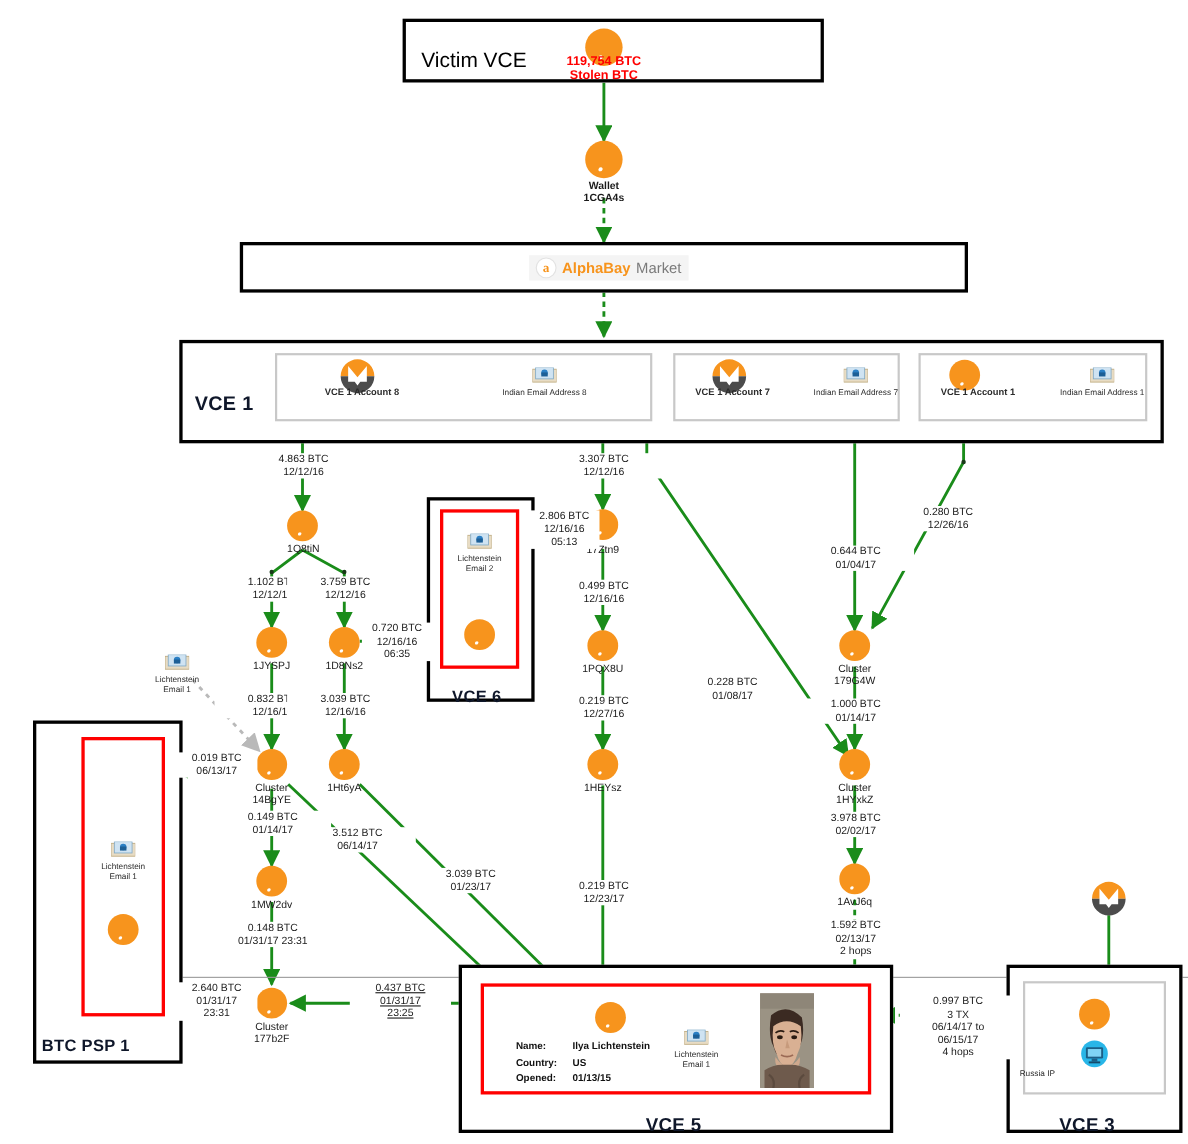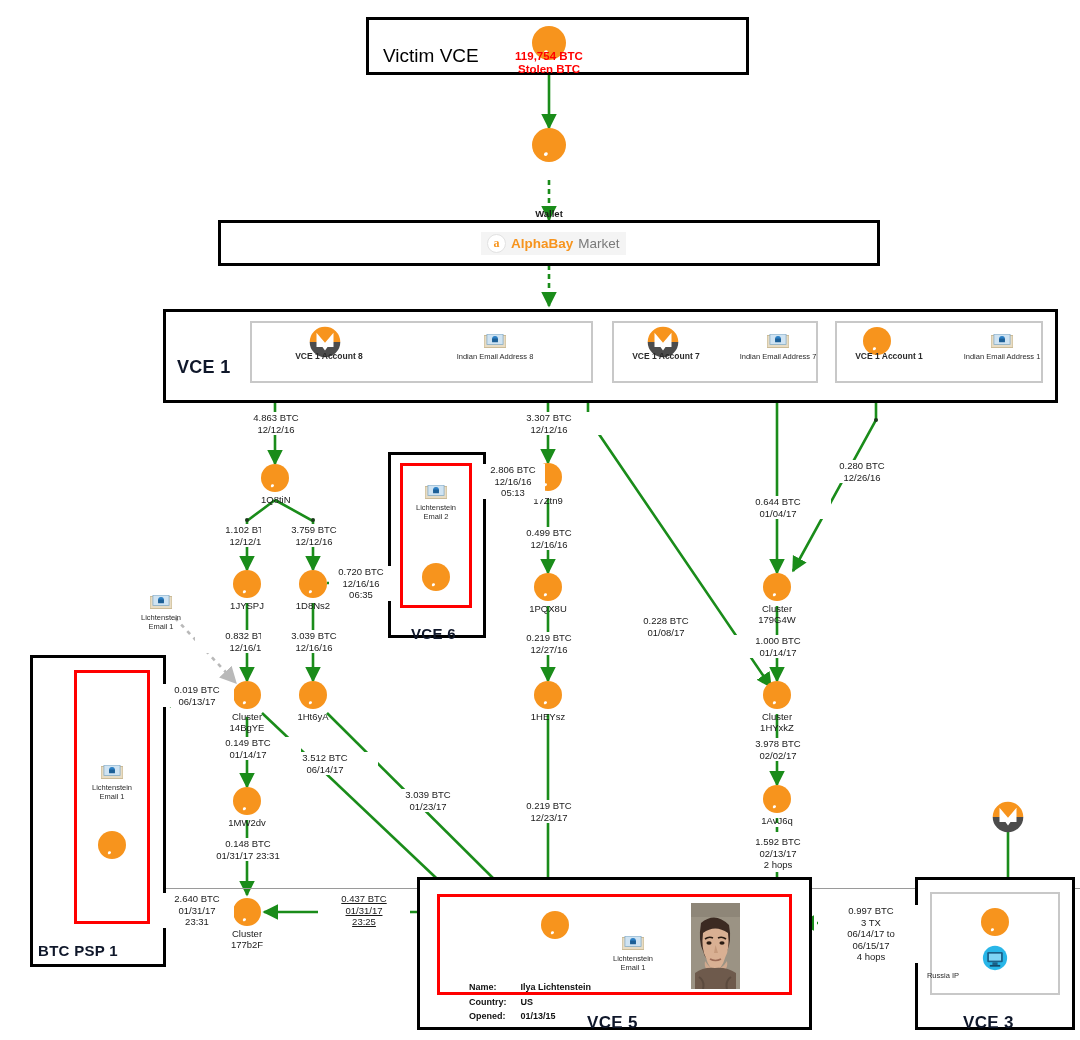--- a/index.html
+++ b/index.html
@@ -24,21 +24,21 @@
   .coin.mid{width:28px;height:28px;font-size:18px;}
 
   .xmr{position:absolute;width:34px;height:34px;}
 
   
   .email{position:absolute;width:22px;height:15px;}
 
   
   .nlabel{position:absolute;font-size:9.5px;color:#1a1a1a;text-align:center;
           line-height:11px;white-space:nowrap;}
-  .nlabel.b{font-weight:bold;margin-top:44px;}
+  .nlabel.b{font-weight:bold;}
 
   
   .elabel{position:absolute;font-size:9.5px;color:#1a1a1a;text-align:center;
           line-height:11.5px;white-space:nowrap;background:#fff;padding:0 1px;}
 
   
   .cap{position:absolute;font-size:7.5px;color:#2b2b2b;text-align:center;line-height:9px;
        white-space:nowrap;}
   .cap.b{font-weight:bold;font-size:8.5px;}
 
@@ -52,21 +52,21 @@
 
   
   .ab{position:absolute;display:flex;align-items:center;gap:5px;background:#f4f4f4;padding:2px 6px;}
   .ab .acirc{width:17px;height:17px;border-radius:50%;background:#fff;border:1px solid #e2e2e2;
              color:#f7941d;font-size:12px;font-weight:bold;display:flex;align-items:center;
              justify-content:center;font-family:"Liberation Serif",serif;}
   .ab .t1{color:#f7941d;font-size:13.5px;font-weight:bold;}
   .ab .t2{color:#7a7a7a;font-size:13.5px;}
 
   
-  .kv{position:absolute;font-size:9px;font-weight:bold;color:#111;line-height:12.5px;margin-top:36px;}
+  .kv{position:absolute;font-size:9px;font-weight:bold;color:#111;line-height:12.5px;}
   .kv td{font-size:9px;font-weight:bold;color:#111;padding:0;line-height:12.5px;}
   .kv td.k{padding-right:12px;}
 
   
   .mug{position:absolute;overflow:hidden;background:#8d8172;}
 
   
   .ipicon{position:absolute;width:26px;height:26px;}
 
   

